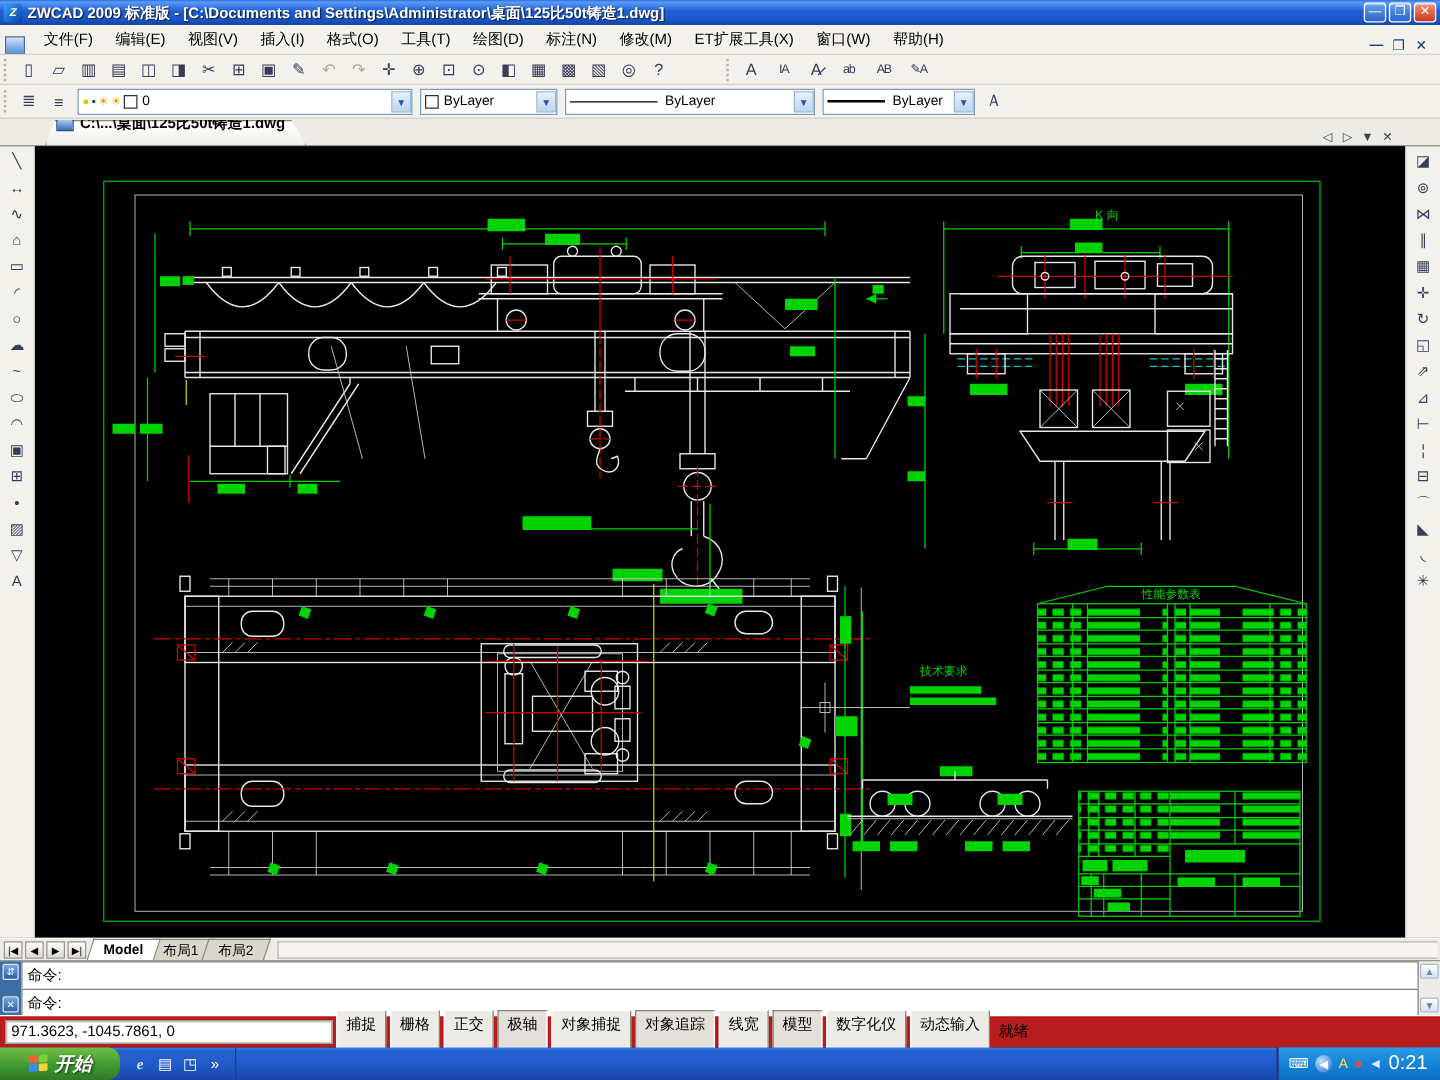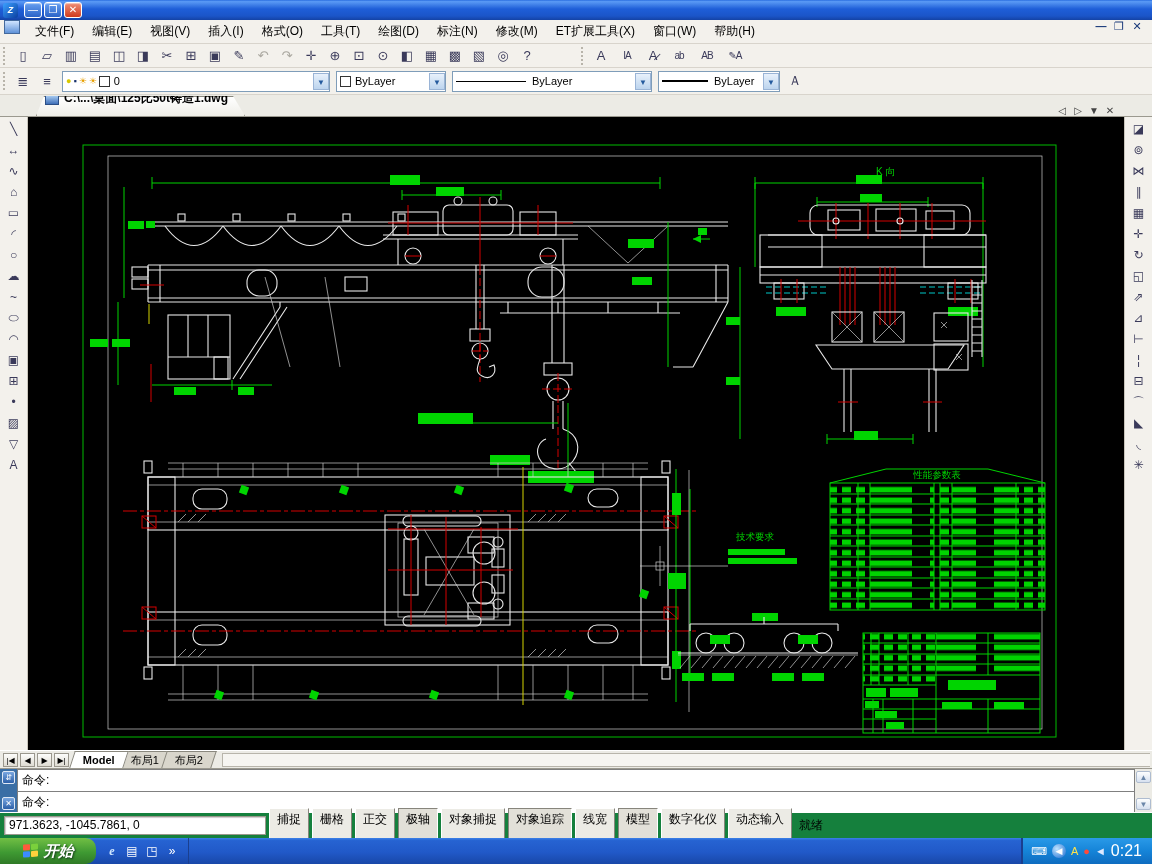--- a/index.html
+++ b/index.html
@@ -9,21 +9,21 @@
 
   
   .titlebar { height:20px; background:linear-gradient(180deg,#2a6ee0 0%,#5a9af5 8%,#1e5ed8 45%,#1b55c8 80%,#1443a5 100%); display:flex; align-items:center; padding:0 3px; flex:0 0 20px; }
   .titlebar .app-icon { width:15px; height:15px; margin-right:4px; background:linear-gradient(135deg,#3aa0ff,#0b3fa0); border-radius:3px; color:#fff; font-size:9px; font-weight:bold; text-align:center; line-height:15px; font-style:italic; }
   .titlebar .title { color:#fff; font-weight:bold; font-size:12px; text-shadow:1px 1px 1px #123; white-space:nowrap; overflow:hidden; flex:1; }
   .winbtn { width:18px; height:16px; margin-left:2px; border-radius:3px; color:#fff; font-size:10px; line-height:14px; text-align:center; border:1px solid #fff; box-shadow:inset 0 1px 1px rgba(255,255,255,.5); }
   .winbtn.min,.winbtn.res { background:linear-gradient(#68a0f0,#2a63c8); }
   .winbtn.close { background:linear-gradient(#f09078,#cf3a1d); }
 
   
-  .menubar { height:24px; background:#f3f1ec; border-bottom:1px solid #d8d4cc; display:flex; align-items:flex-start; padding-left:2px; flex:0 0 24px; }
+  .menubar { height:24px; background:#f3f1ec; border-bottom:1px solid #d8d4cc; display:flex; align-items:flex-end; padding-left:2px; flex:0 0 24px; }
   .mdi-doc { width:16px; height:14px; background:linear-gradient(#cfe4ff,#5f92d8); border:1px solid #44699c; margin:0 6px 0 2px; }
   .menubar .mitem { padding:3px 9px; cursor:default; }
   .mdi-btns { margin-left:auto; display:flex; padding-right:6px; color:#1a3a7a; font-weight:bold; }
   .mdi-btns span { width:18px; text-align:center; font-size:11px; }
 
   
   .tbrow { background:#f3f1ec; border-bottom:1px solid #d8d4cc; display:flex; align-items:center; }
   .tb1 { height:24px; flex:0 0 24px; }
   .tb2 { height:27px; flex:0 0 27px; }
   .grip { width:5px; height:18px; margin:0 3px; border-left:2px dotted #b8b4aa; }
@@ -65,21 +65,21 @@
   .cmdwin { height:44px; background:#ecebe5; border-top:1px solid #9b998f; display:flex; flex:0 0 44px; }
   .cmdside { width:17px; background:#3a6ea5; display:flex; flex-direction:column; align-items:center; justify-content:space-between; padding:2px 0; }
   .cmdside span { width:13px; height:13px; background:linear-gradient(#7aa7e0,#2c5fa8); border:1px solid #dfe8f5; color:#fff; font-size:8px; text-align:center; line-height:12px; border-radius:2px; }
   .cmdlines { flex:1; display:flex; flex-direction:column; }
   .cmdline { flex:1; background:#fff; border:1px solid #808080; border-bottom:none; padding:2px 4px; font-size:12px; }
   .cmdline:last-child { border-bottom:1px solid #808080; }
   .cmdscroll { width:17px; display:flex; flex-direction:column; justify-content:space-between; align-items:center; padding:2px 1px; color:#6a86a8; font-size:8px; }
   .cmdscroll .sb { width:15px; height:12px; border:1px solid #aebcd0; background:linear-gradient(#fdfefe,#d6e0ef); text-align:center; line-height:11px; border-radius:2px; }
 
   
-  .statusbar { height:26px; background:#15803d; border-top:1px solid #fff; display:flex; align-items:center; padding:0 4px; gap:3px; flex:0 0 26px; font-size:12px; }
+  .statusbar { height:26px; background:#b91c1c; border-top:1px solid #fff; display:flex; align-items:center; padding:0 4px; gap:3px; flex:0 0 26px; font-size:12px; }
   .coords { width:262px; height:19px; background:#fff; border:1px solid #9a978d; box-shadow:inset 1px 1px 1px #ccc; padding:1px 4px; font-size:12px; }
   .sbtn { height:36px; padding:2px 7px; border:1px solid; border-color:#fff #87857c #87857c #fff; background:#ecebe5; }
   .sbtn.pressed { border-color:#87857c #fff #fff #87857c; background:#e2e0d8; }
   .ready { margin-left:4px; }
 
   
   .taskbar { height:26px; background:linear-gradient(180deg,#3a80e8 0%,#2663d2 10%,#2159c8 55%,#1847a8 100%); display:flex; align-items:stretch; flex:0 0 26px; }
   .startbtn { width:96px; background:linear-gradient(180deg,#71bf44 0%,#3f9a33 55%,#2f7a26 100%); border-radius:0 10px 10px 0; display:flex; align-items:center; justify-content:center; color:#fff; font-weight:bold; font-style:italic; font-size:15px; text-shadow:1px 1px 2px #14381a; gap:5px; }
   .winlogo { width:16px; height:14px; display:grid; grid-template-columns:7px 7px; grid-template-rows:6px 6px; gap:1px; transform:skewY(-4deg); }
   .winlogo i { border-radius:1px; }
@@ -99,20 +99,21 @@
   .clock { font-size:16px;text-align:center; }
   .langdot { width:14px; height:14px; border-radius:50%; background:radial-gradient(circle at 35% 35%,#bfe4ff,#1a6ad0); color:#fff; font-size:9px; text-align:center; line-height:14px; }
 </style>
 </head>
 <body>
 
 <div class="app">
 
   <div class="titlebar">
     <div class="app-icon">Z</div>
+    <div class="title">ZWCAD 2009 标准版 - [C:\Documents and Settings\Administrator\桌面\125比50t铸造1.dwg]</div>
     <div class="winbtn min">—</div>
     <div class="winbtn res">❐</div>
     <div class="winbtn close">✕</div>
   </div>
 
   <div class="menubar">
     <div class="mdi-doc"></div>
     <div style="display:flex">
         <span class="mitem">文件(F)</span>
         <span class="mitem">编辑(E)</span>

